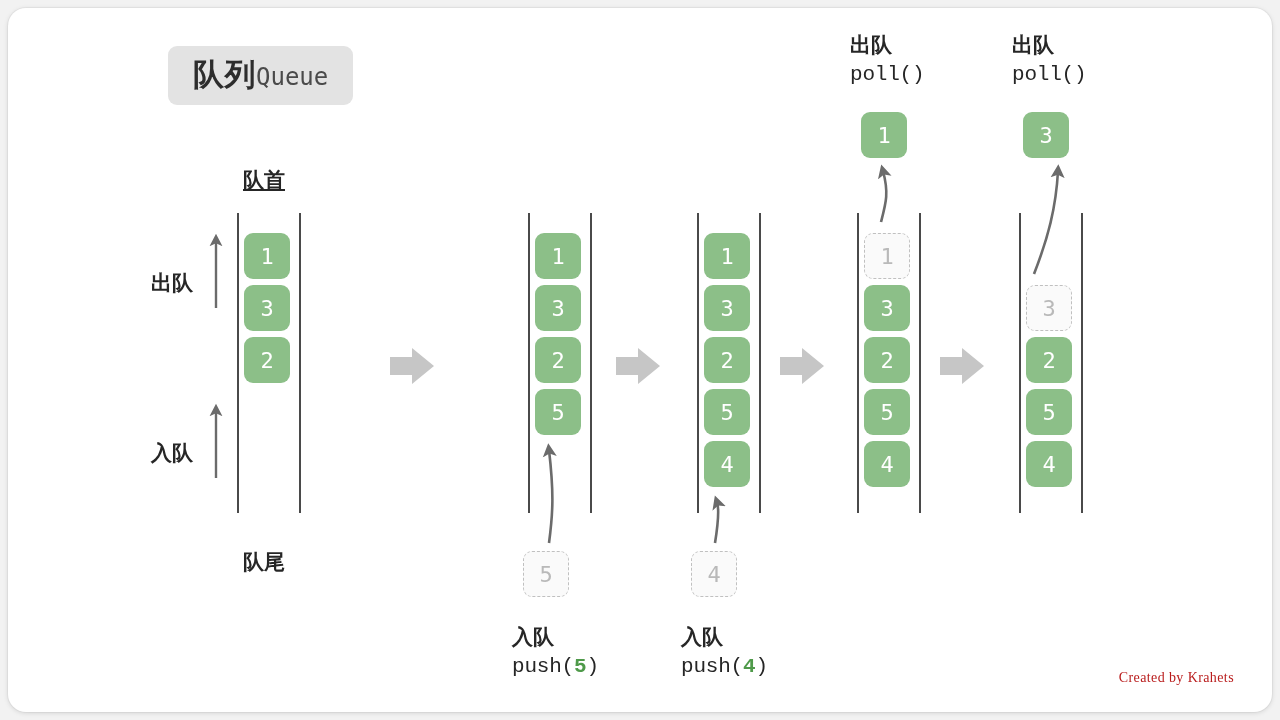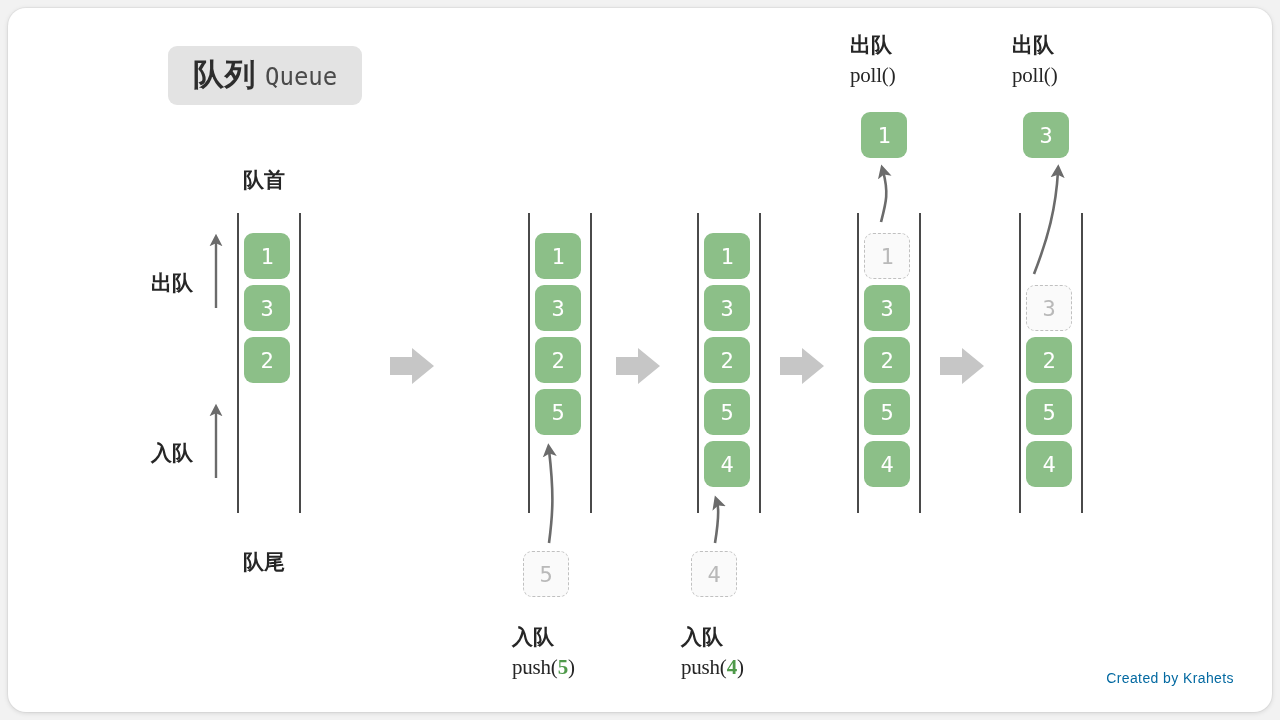--- a/index.html
+++ b/index.html
@@ -45,21 +45,20 @@
   #title-badge .cn {
     font-size: 31px;
     font-weight: bold;
     color: #2d2d2d;
     letter-spacing: 0.5px;
   }
   #title-badge .en {
     font-size: 24px;
     color: #4a4a4a;
     font-family: "DejaVu Sans Mono", monospace;
-    margin-left: 9px;
   }
 
   
   .cn-label {
     position: absolute;
     font-size: 21px;
     font-weight: bold;
     color: #262626;
     white-space: nowrap;
     line-height: 1.32;
@@ -73,21 +72,21 @@
   }
   .op-label .op-cn {
     display: block;
     font-size: 21px;
     font-weight: bold;
     color: #262626;
   }
   .op-label .op-code {
     display: block;
     font-size: 21px;
-    font-family: Liberation Serif, serif;
+    font-family: Liberation Mono, monospace;
     color: #262626;
     letter-spacing: -0.2px;
   }
   .op-label .op-code .num { color: #4f9a4a; font-weight: bold; }
 
   
   .rail {
     position: absolute;
     width: 1.6px;
     background: #4a4a4a;
@@ -123,38 +122,38 @@
     width: 1264px;
     height: 704px;
     pointer-events: none;
   }
 
   
   #credit {
     position: absolute;
     right: 38px;
     bottom: 26px;
-    font-family: Liberation Sans, sans-serif;
+    font-family: Liberation Serif, serif;
     font-size: 14px;
-    color: #0369a1;
+    color: #b91c1c;
     letter-spacing: 0.4px;
     white-space: nowrap;
   }
 </style>
 </head>
 <body>
 
 <div id="stage">
   <div id="card">
 
     <div id="title-badge">
       <span class="cn">队列</span><span class="en">Queue</span>
     </div>
 
-    <div class="cn-label" style="left:235px; top:158px;">队首</div>
+    <div class="cn-label" style="left:235px; top:158px;text-decoration:underline;">队首</div>
     <div class="cn-label" style="left:235px; top:540px;">队尾</div>
 
     <div class="cn-label" style="left:143px; top:261px;">出队</div>
     <div class="cn-label" style="left:143px; top:431px;">入队</div>
 
     <div class="rail" style="left:229px; top:205px; height:300px;"></div>
     <div class="rail" style="left:291px; top:205px; height:300px;"></div>
     <div class="box filled" style="left:236px; top:225px;">1</div>
     <div class="box filled" style="left:236px; top:277px;">3</div>
     <div class="box filled" style="left:236px; top:329px;">2</div>

